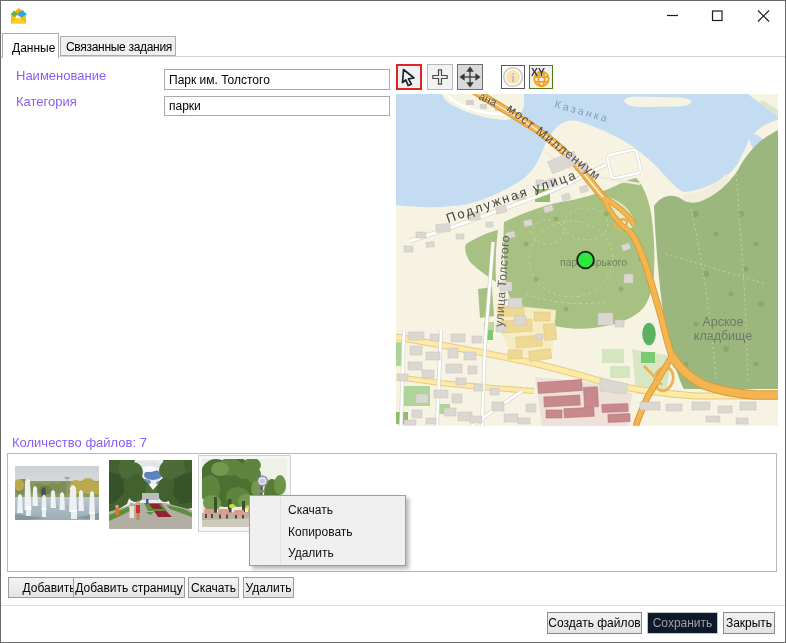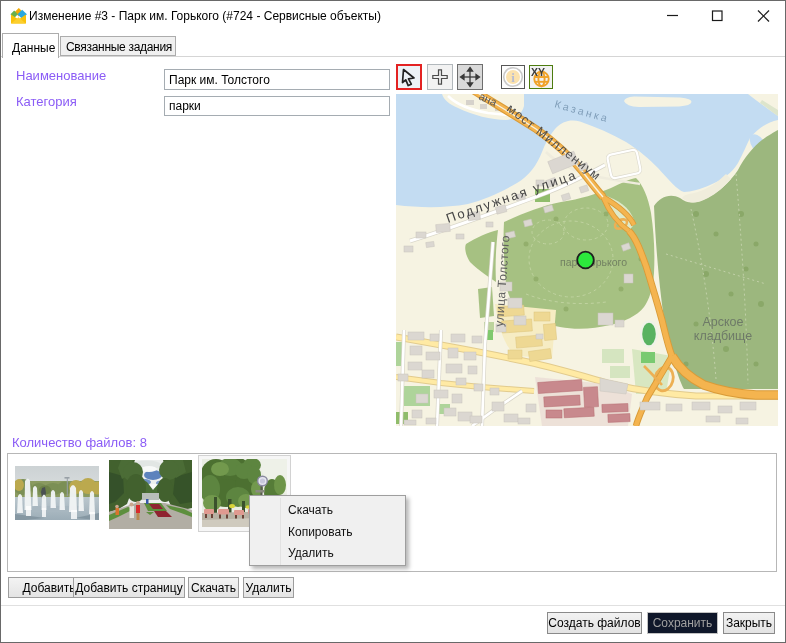--- a/index.html
+++ b/index.html
@@ -48,21 +48,20 @@
 <body>
 <div id="win"></div>
 <div id="titlebar">
   <svg class="abs" style="left:9px;top:7px" width="17" height="17" viewBox="0 0 17 17">
     <rect x="5.8" y="1.2" width="6" height="6" transform="rotate(45 8.8 4.2)" fill="#f2ac08"></rect>
     <rect x="1.6" y="3.6" width="5.2" height="5.2" transform="rotate(45 4.2 6.2)" fill="#6ab04c"></rect>
     <rect x="8.9" y="3.0" width="6.6" height="6.6" transform="rotate(45 12.2 6.3)" fill="#29a8e0"></rect>
     <path d="M1,6.5 L8.5,11.5 L16,6.5 L16,15.6 L1,15.6 Z" fill="#f9c20a"></path>
     <path d="M1.2,15.6 L8.5,9.2 L15.8,15.6 Z" fill="#fccf2f"></path>
   </svg>
-  <span id="titletext">Изменение #3 - Парк им. Горького (#724 - Сервисные объекты)</span>
   <svg class="abs" style="left:660px;top:0" width="120" height="30" viewBox="0 0 120 30">
     <line x1="6" y1="14.5" x2="17" y2="14.5" stroke="#1a1a1a" stroke-width="1.2"></line>
     <rect x="51.5" y="10" width="9.5" height="9.5" fill="none" stroke="#1a1a1a" stroke-width="1.2"></rect>
     <line x1="97" y1="9.5" x2="108" y2="20.5" stroke="#1a1a1a" stroke-width="1.2"></line>
     <line x1="108" y1="9.5" x2="97" y2="20.5" stroke="#1a1a1a" stroke-width="1.2"></line>
   </svg>
 </div>
 <div id="tab2" class="tab">
     <span>Связанные задания</span>
   </div>
@@ -328,21 +327,21 @@
 <text transform="translate(52,129) rotate(-19)" font-size="13" fill="#454545" letter-spacing="2" font-family="Liberation Sans,sans-serif">Подлужная улица</text>
 <text transform="translate(107,233) rotate(-86)" font-size="12" fill="#5f5f5f" letter-spacing="0.5" font-family="Liberation Sans,sans-serif">улица Толстого</text>
 <text x="164" y="172" font-size="10.5" fill="#728162" font-family="Liberation Sans,sans-serif">парк Горького</text>
 <text x="327" y="232" text-anchor="middle" font-size="12.5" fill="#6e7a68" font-family="Liberation Sans,sans-serif">Арское</text>
 <text x="327" y="246" text-anchor="middle" font-size="12.5" fill="#6e7a68" font-family="Liberation Sans,sans-serif">кладбище</text>
 
 <circle cx="189.5" cy="166" r="8.3" fill="#2ce83c" stroke="#1f1f1f" stroke-width="1.8"></circle>
 </svg>
 </div>
 
-<div class="lbl" style="left:12px;top:435px">Количество файлов: 8</div>
+<div class="lbl" style="left:12px;top:435px">Количество файлов: 7</div>
 <div id="filesbox"></div>
 <div class="photo" style="left:15px;top:466px;width:84px;height:54px">
 <svg width="84" height="54" viewBox="0 0 84 54">
 <defs>
 <linearGradient id="sky1" x1="0" y1="0" x2="0" y2="1">
 <stop offset="0" stop-color="#ccd2d4"></stop>
           <stop offset="1" stop-color="#e8eae9"></stop>
 </linearGradient>
 <linearGradient id="gnd1" x1="0" y1="0" x2="0" y2="1">
 <stop offset="0" stop-color="#bdc9d0"></stop>

